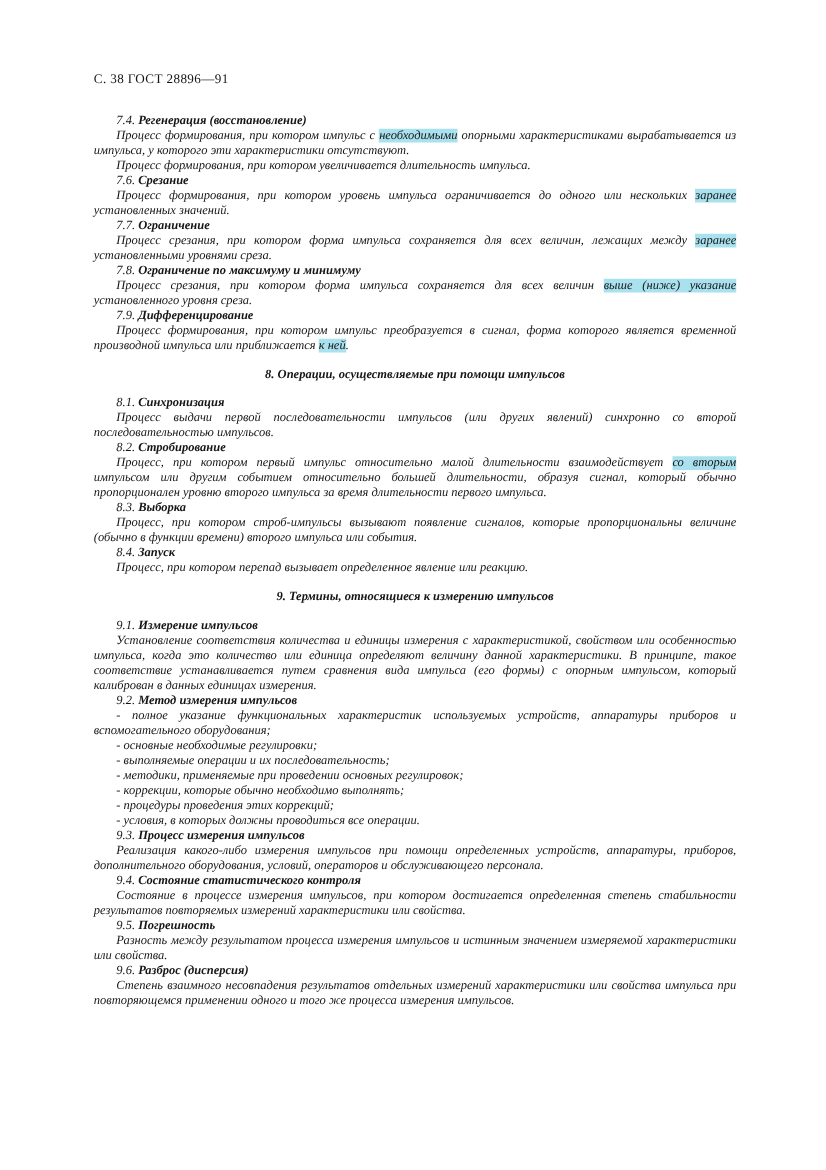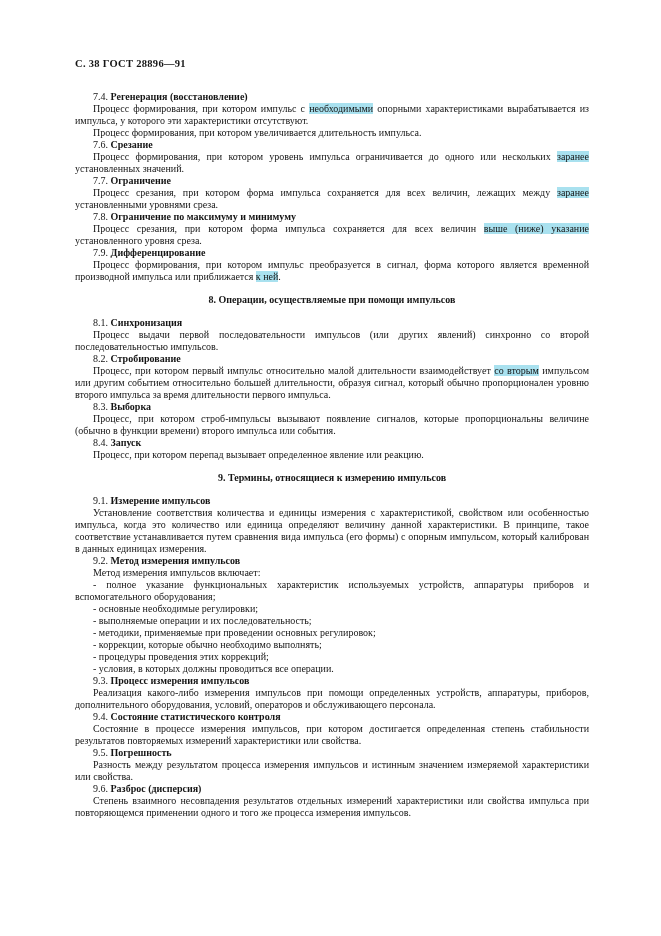--- a/index.html
+++ b/index.html
@@ -9,31 +9,32 @@
     width: 661px;
     height: 936px;
     background: #ffffff;
     font-family: "Liberation Serif", "DejaVu Serif", serif;
     color: #151515;
     padding: 58px 72px 40px 75px;
     overflow: hidden;
   }
   .header {
     font-size: 10.5px;
-    font-weight: bold;
+    font-weight: normal;
     letter-spacing: 0.3px;
     margin-bottom: 22px;
   }
   .doc-body {
     font-size: 10px;
     line-height: 12px;
   }
   .doc-body p {
     text-align: justify;
     text-indent: 18px;
+    font-style: italic;
   }
   .doc-body p.term {
     text-align: left;
   }
   .doc-body p.term .term-title {
     font-weight: bold;
   }
   .doc-body p.section {
     text-align: center;
     text-indent: 0;
@@ -67,21 +68,20 @@
       <p class="term"><span class="term-num">8.2. </span><span class="term-title">Стробирование</span></p>
       <p class="para"><span>Процесс, при котором первый импульс относительно малой длительности взаимодействует </span><span class="hl">со вторым</span><span> импульсом или другим событием относительно большей длительности, образуя сигнал, который обычно пропорционален уровню второго импульса за время длительности первого импульса.</span></p>
       <p class="term"><span class="term-num">8.3. </span><span class="term-title">Выборка</span></p>
       <p class="para"><span>Процесс, при котором строб-импульсы вызывают появление сигналов, которые пропорциональны величине (обычно в функции времени) второго импульса или события.</span></p>
       <p class="term"><span class="term-num">8.4. </span><span class="term-title">Запуск</span></p>
       <p class="para"><span>Процесс, при котором перепад вызывает определенное явление или реакцию.</span></p>
       <p class="section">9. Термины, относящиеся к измерению импульсов</p>
       <p class="term"><span class="term-num">9.1. </span><span class="term-title">Измерение импульсов</span></p>
       <p class="para"><span>Установление соответствия количества и единицы измерения с характеристикой, свойством или особенностью импульса, когда это количество или единица определяют величину данной характеристики. В принципе, такое соответствие устанавливается путем сравнения вида импульса (его формы) с опорным импульсом, который калиброван в данных единицах измерения.</span></p>
       <p class="term"><span class="term-num">9.2. </span><span class="term-title">Метод измерения импульсов</span></p>
-      <p class="para"><span>Метод измерения импульсов включает:</span></p>
       <p class="list"><span>- полное указание функциональных характеристик используемых устройств, аппаратуры приборов и вспомогательного оборудования;</span></p>
       <p class="list"><span>- основные необходимые регулировки;</span></p>
       <p class="list"><span>- выполняемые операции и их последовательность;</span></p>
       <p class="list"><span>- методики, применяемые при проведении основных регулировок;</span></p>
       <p class="list"><span>- коррекции, которые обычно необходимо выполнять;</span></p>
       <p class="list"><span>- процедуры проведения этих коррекций;</span></p>
       <p class="list"><span>- условия, в которых должны проводиться все операции.</span></p>
       <p class="term"><span class="term-num">9.3. </span><span class="term-title">Процесс измерения импульсов</span></p>
       <p class="para"><span>Реализация какого-либо измерения импульсов при помощи определенных устройств, аппаратуры, приборов, дополнительного оборудования, условий, операторов и обслуживающего персонала.</span></p>
       <p class="term"><span class="term-num">9.4. </span><span class="term-title">Состояние статистического контроля</span></p>

